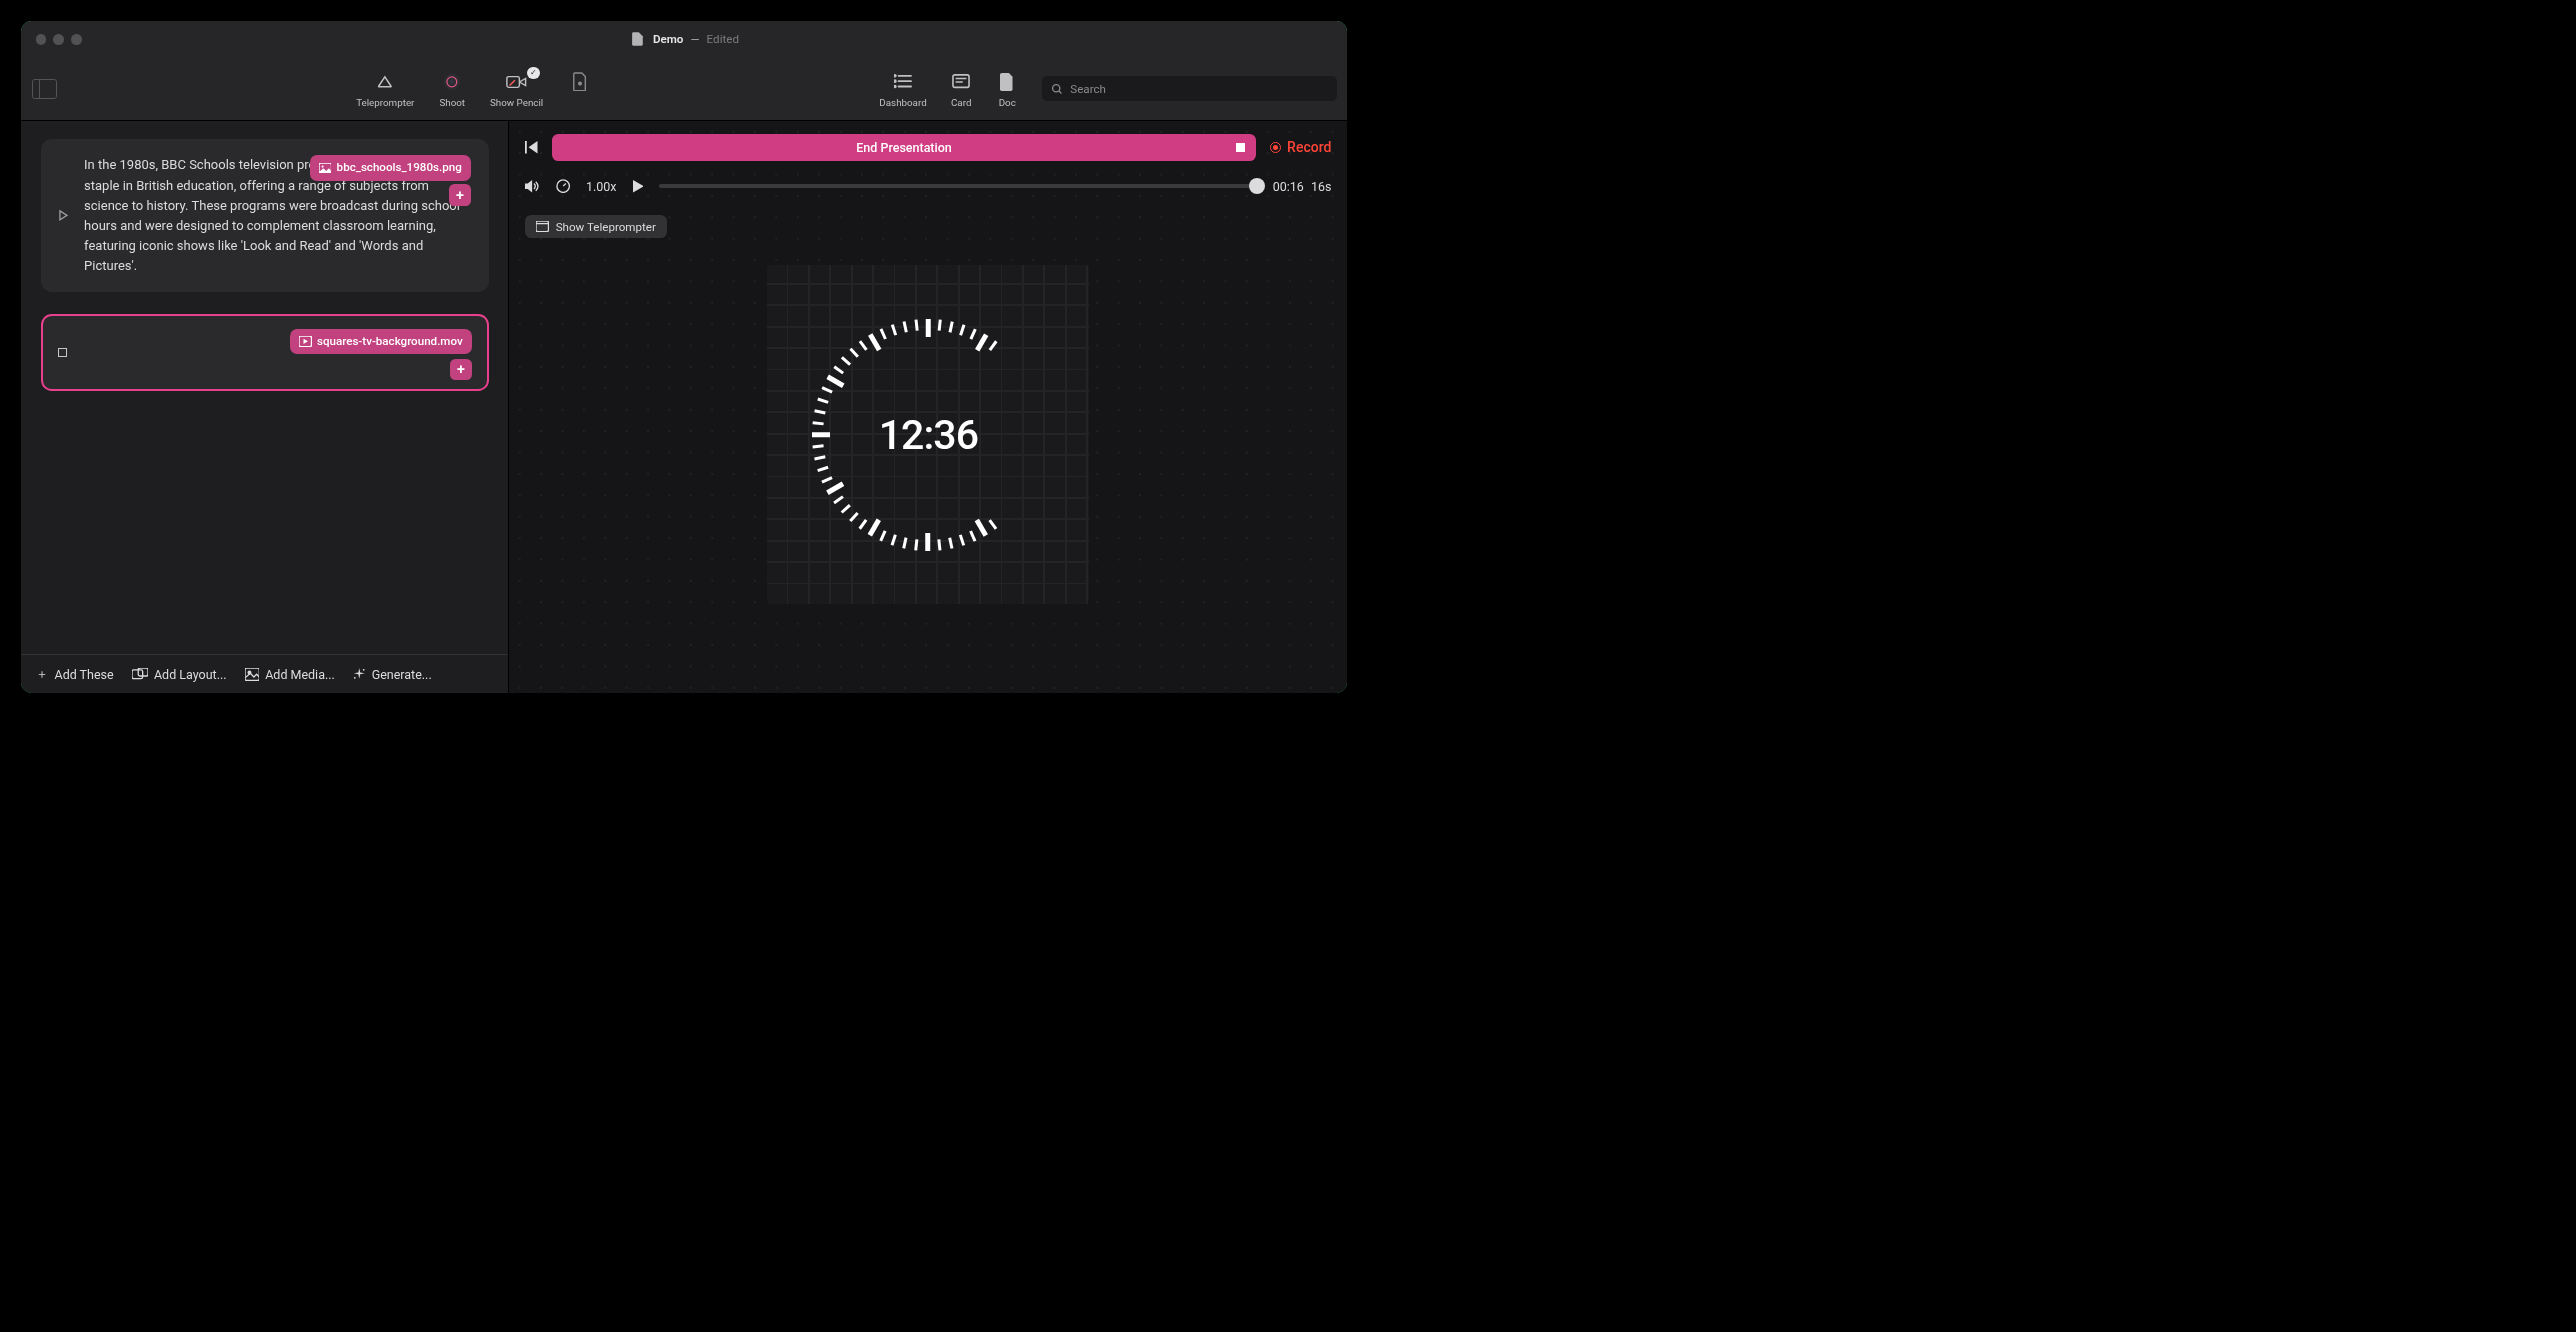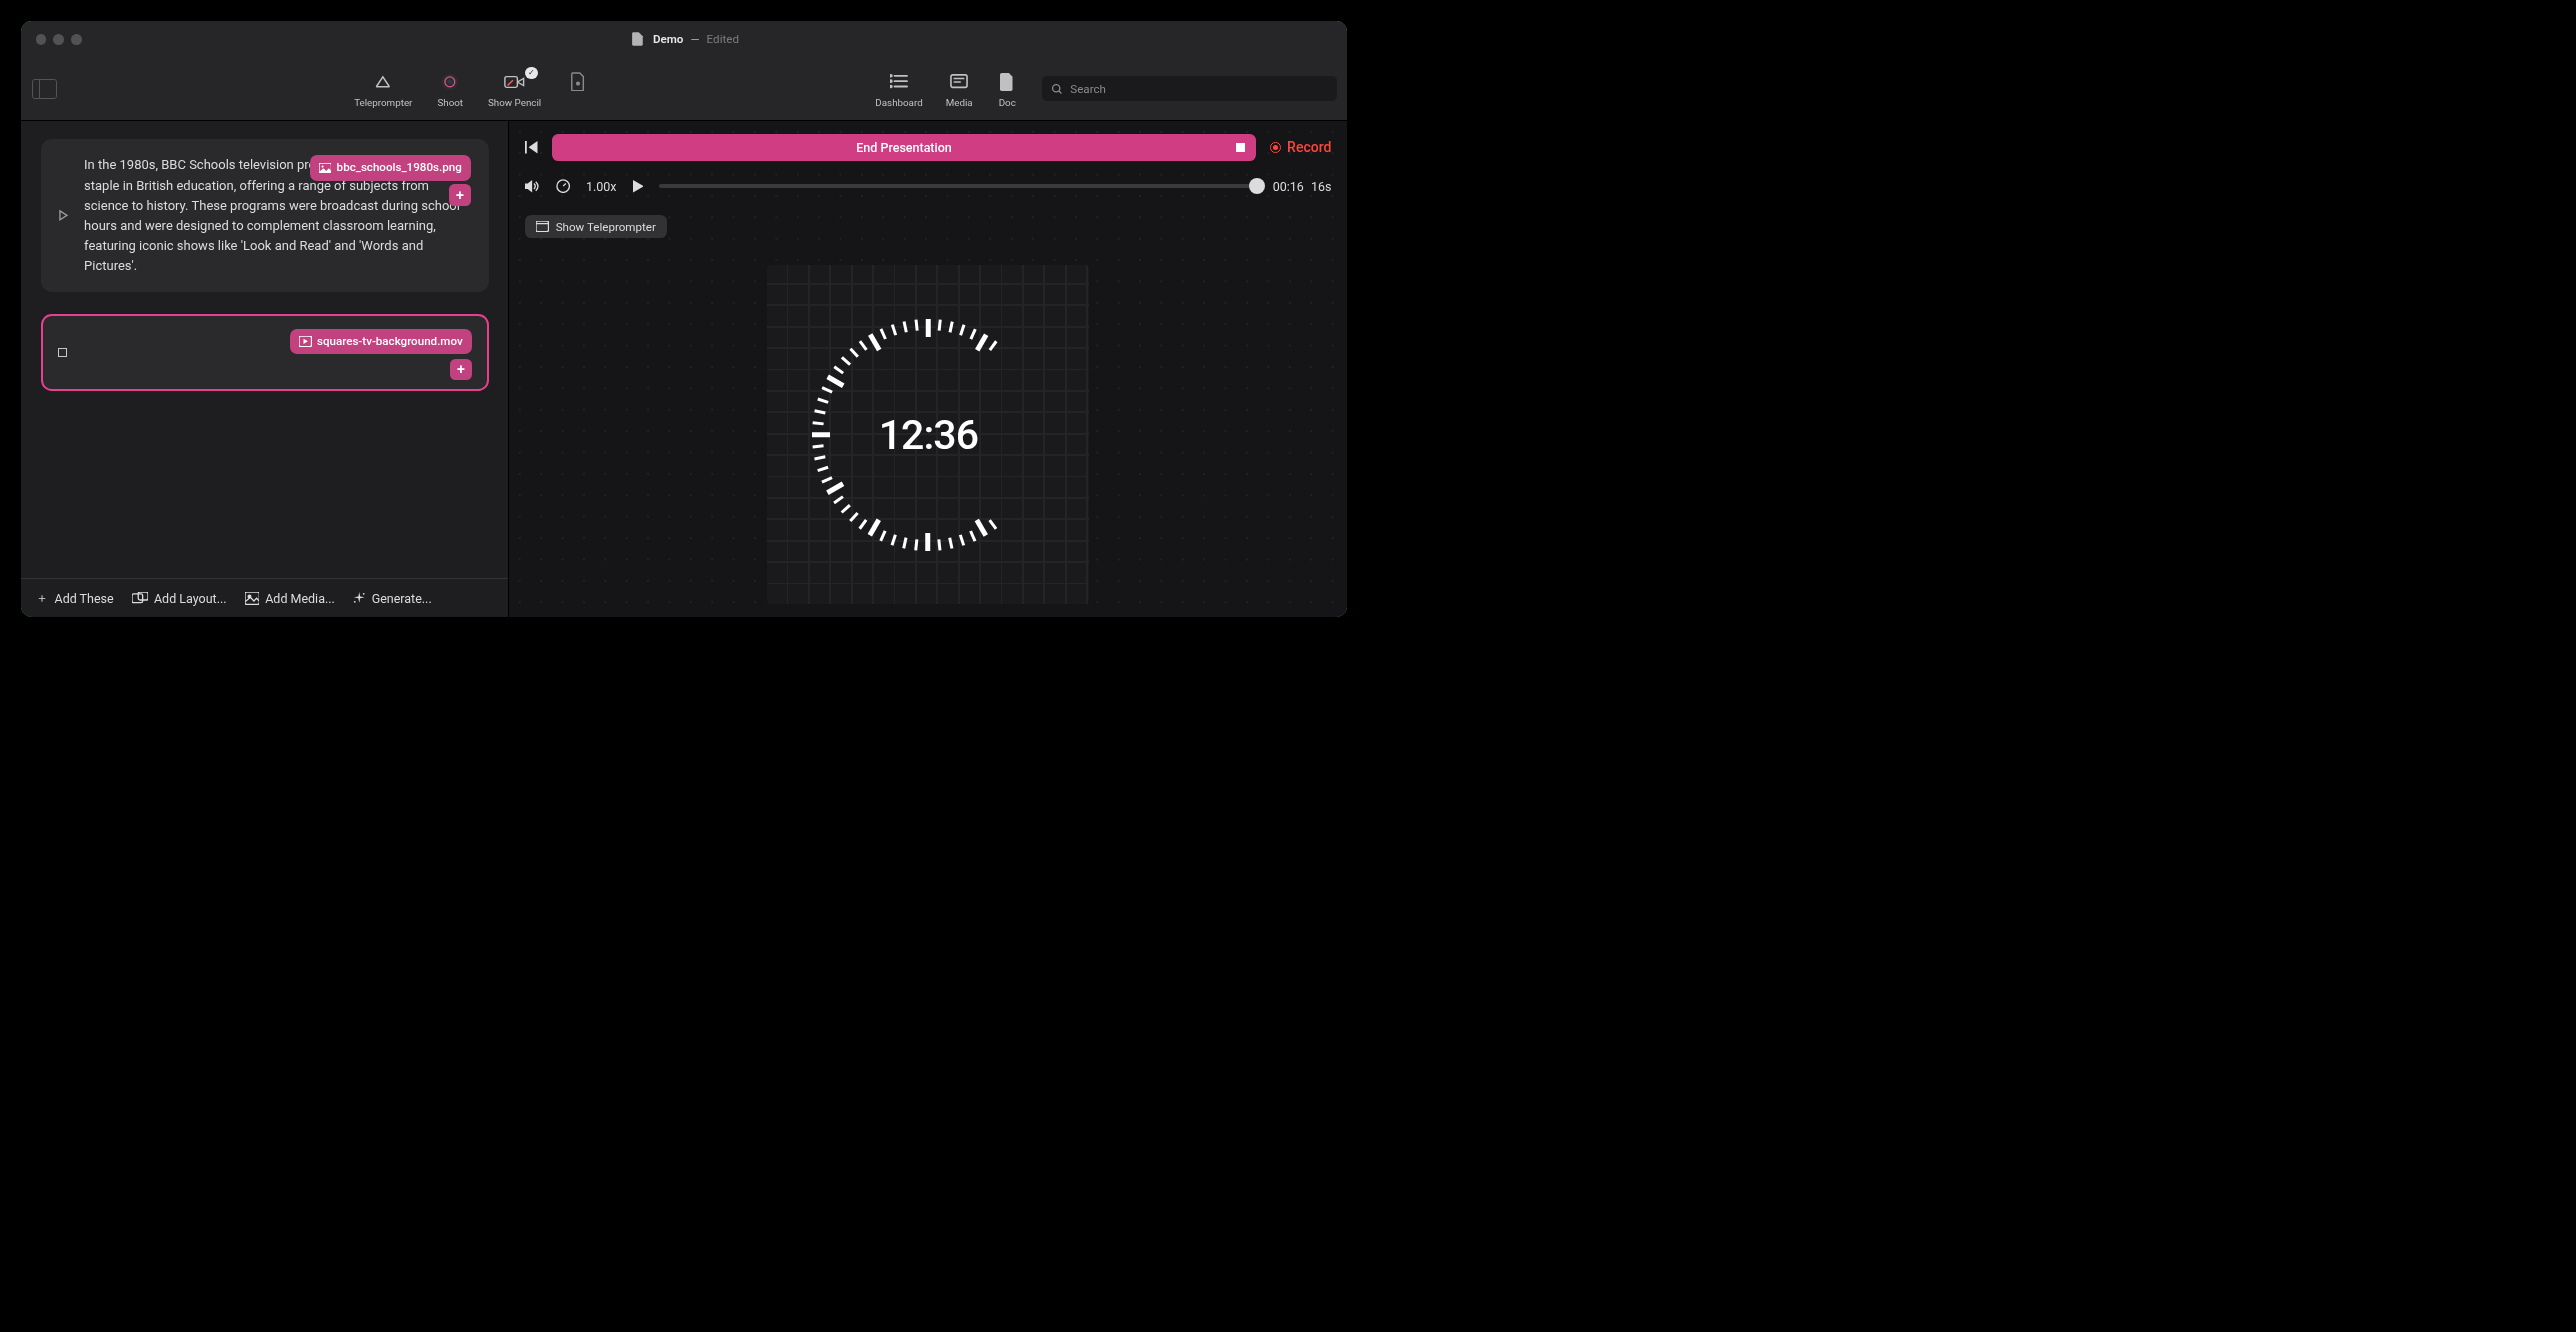--- a/index.html
+++ b/index.html
@@ -1,17 +1,17 @@
 <!DOCTYPE html>
 <html style="font-size:14.3px"><head>
 <meta charset="utf-8">
 <style>
 *{box-sizing:border-box;margin:0;padding:0;font-family:-apple-system,BlinkMacSystemFont,"Segoe UI",Roboto,sans-serif;}
 body{background:#000;padding:21.4px;}
-.window{width:1326px;height:596px;background:#22c55e;border-radius:10.7px;overflow:hidden;position:relative;box-shadow:0 18px 54px rgba(0,0,0,0.6);}
+.window{width:1326px;height:672px;background:#22c55e;border-radius:10.7px;overflow:hidden;position:relative;box-shadow:0 18px 54px rgba(0,0,0,0.6);}
 .titlebar{height:36px;display:flex;align-items:center;padding:0 14.3px;background:#262628;position:relative;}
 .traffic{display:flex;gap:7.1px;}
 .dot{width:10.7px;height:10.7px;border-radius:50%;background:#525254;}
 .title-center{position:absolute;left:50%;transform:translateX(-50%);display:flex;align-items:center;gap:7.1px;color:#b3b3b5;font-size:11.6px;}
 .title-center .doc-name{color:#e8e8ea;font-weight:600;}
 .title-center .edited{opacity:.6;}
 .toolbar{height:64px;background:#262628;display:flex;align-items:center;padding:0 10.7px;border-bottom:0.9px solid #000;}
 .tb-left{width:36px;}
 .side-toggle{width:25px;height:19.7px;border:0.9px solid #7a7a7c;border-radius:2.7px;position:relative;opacity:.55;}
 .side-toggle::before{content:"";position:absolute;left:6.3px;top:0;bottom:0;width:0.9px;background:#7a7a7c;}
@@ -150,21 +150,21 @@
         <span>Dashboard</span>
       </div>
       <div class="tb-item">
         <div class="ic">
             <svg width="18" height="14.3" viewBox="0 0 20 16" fill="none" stroke="#c0c0c2" stroke-width="1.8">
               <rect x="1" y="1" width="18" height="14" rx="2"></rect>
               <line x1="4" y1="5" x2="16" y2="5"></line>
               <line x1="4" y1="9" x2="12" y2="9"></line>
             </svg>
           </div>
-        <span>Media</span>
+        <span>Card</span>
       </div>
       <div class="tb-item">
         <div class="ic">
             <svg width="14.3" height="18" viewBox="0 0 16 20" fill="#c0c0c2">
               <path d="M2 0h8l4 4v14a2 2 0 01-2 2H2a2 2 0 01-2-2V2a2 2 0 012-2z"></path>
             </svg>
           </div>
         <span>Doc</span>
       </div>
       <div class="search-box">

